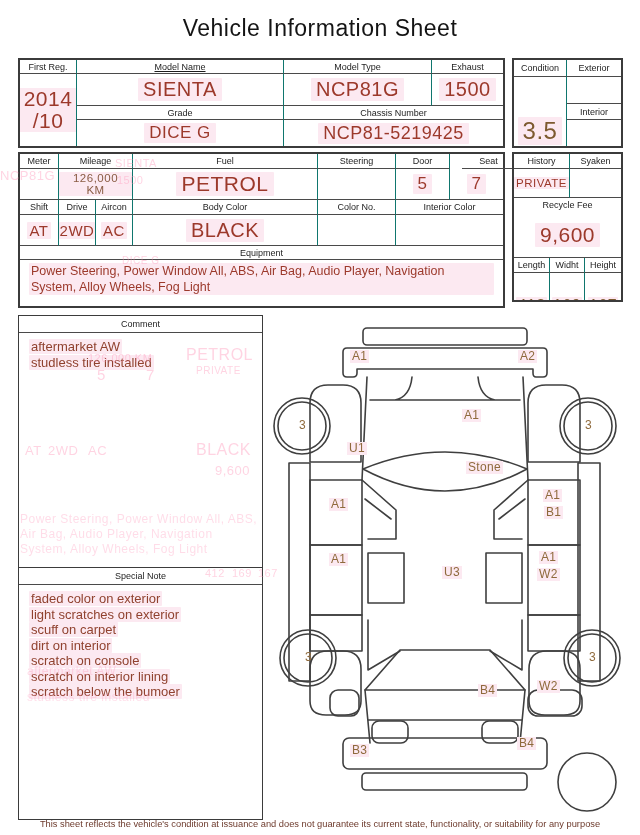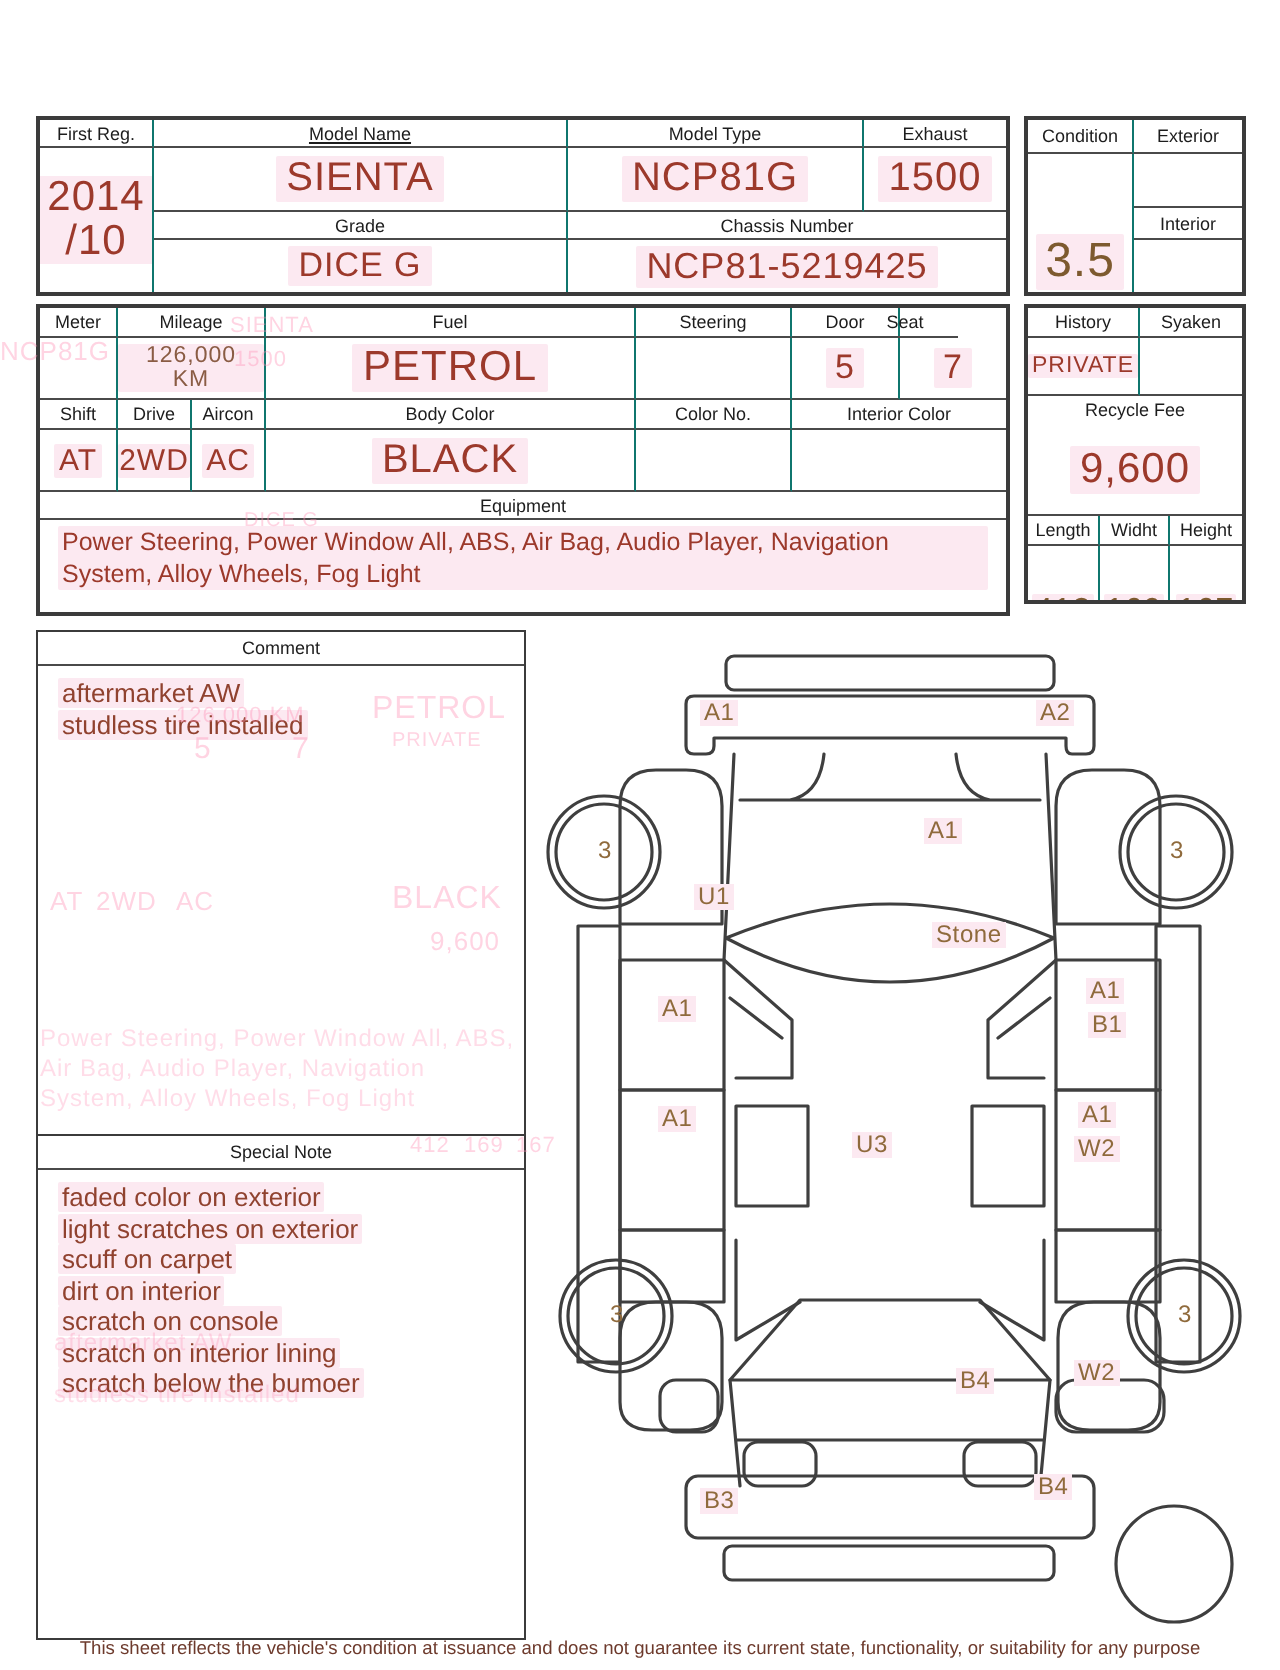--- a/index.html
+++ b/index.html
@@ -36,20 +36,21 @@
           line-height:13px;padding:0 2px;letter-spacing:.3px;}
   
   .ghost{position:absolute;color:#ff8fb5;opacity:.38;pointer-events:none;
          letter-spacing:.5px;white-space:pre-line;}
 </style>
 </head>
 <body>
 
 <div id="sheet">
 
+  <div class="title">Vehicle Information Sheet</div>
 
   <div class="box" style="left:18px;top:58px;width:487px;height:90px;">
     <div class="cell hdr br bb" style="left:0;top:0;width:57px;height:14px;">First Reg.</div>
     <div class="cell br" style="left:0;top:14px;width:57px;height:72px;">
       <span class="val hl" style="font-size:21px;line-height:22px;">2014
 /10</span>
     </div>
     <div class="cell hdr br bb" style="left:57px;top:0;width:207px;height:14px;text-decoration:underline;">Model Name</div>
     <div class="cell br bb" style="left:57px;top:14px;width:207px;height:32px;">
       <span class="val hl" style="font-size:20px;">SIENTA</span>
@@ -82,21 +83,21 @@
     <div class="cell hdr bb" style="left:53px;top:44px;width:54px;height:16px;">Interior</div>
     <div class="cell" style="left:53px;top:60px;width:54px;height:26px;"></div>
   </div>
 
   <div class="box" style="left:18px;top:152px;width:487px;height:156px;">
     <div class="cell hdr br bb" style="left:0;top:0;width:39px;height:15px;">Meter</div>
     <div class="cell hdr br bb" style="left:39px;top:0;width:74px;height:15px;">Mileage</div>
     <div class="cell hdr br bb" style="left:113px;top:0;width:185px;height:15px;">Fuel</div>
     <div class="cell hdr br bb" style="left:298px;top:0;width:78px;height:15px;">Steering</div>
     <div class="cell hdr br bb" style="left:376px;top:0;width:54px;height:15px;">Door</div>
-    <div class="cell hdr bb" style="left:406px;top:0;width:53px;height:15px;">Seat</div>
+    <div class="cell hdr bb" style="left:442px;top:0;width:53px;height:15px;">Seat</div>
 
     <div class="cell br bb" style="left:0;top:15px;width:39px;height:31px;"></div>
     <div class="cell br bb" style="left:39px;top:15px;width:74px;height:31px;">
       <span class="val hl brown" style="font-size:11.5px;">126,000 KM</span>
     </div>
     <div class="cell br bb" style="left:113px;top:15px;width:185px;height:31px;">
       <span class="val hl" style="font-size:21px;">PETROL</span>
     </div>
     <div class="cell br bb" style="left:298px;top:15px;width:78px;height:31px;"></div>
     <div class="cell br bb" style="left:376px;top:15px;width:54px;height:31px;">
@@ -234,21 +235,21 @@
     <span class="dlabel" style="left:248px;top:37px;">A2</span>
     <span class="dlabel" style="left:192px;top:96px;">A1</span>
     <span class="dlabel" style="left:196px;top:148px;">Stone</span>
     <span class="dlabel" style="left:64px;top:129px;margin-left:13px;">U1</span>
     <span class="dlabel" style="left:59px;top:185px;">A1</span>
     <span class="dlabel" style="left:59px;top:240px;">A1</span>
     <span class="dlabel" style="left:273px;top:176px;">A1</span>
     <span class="dlabel" style="left:274px;top:193px;">B1</span>
     <span class="dlabel" style="left:269px;top:238px;">A1</span>
     <span class="dlabel" style="left:267px;top:255px;">W2</span>
-    <span class="dlabel" style="left:156px;top:253px;">U3</span>
+    <span class="dlabel" style="left:172px;top:253px;">U3</span>
     <span class="dlabel" style="left:267px;top:367px;">W2</span>
     <span class="dlabel" style="left:208px;top:371px;">B4</span>
     <span class="dlabel" style="left:80px;top:431px;">B3</span>
     <span class="dlabel" style="left:247px;top:424px;">B4</span>
     <span class="dlabel" style="left:27px;top:106px;background:none;">3</span>
     <span class="dlabel" style="left:313px;top:106px;background:none;">3</span>
     <span class="dlabel" style="left:33px;top:338px;background:none;">3</span>
     <span class="dlabel" style="left:317px;top:338px;background:none;">3</span>
   </div>
 

